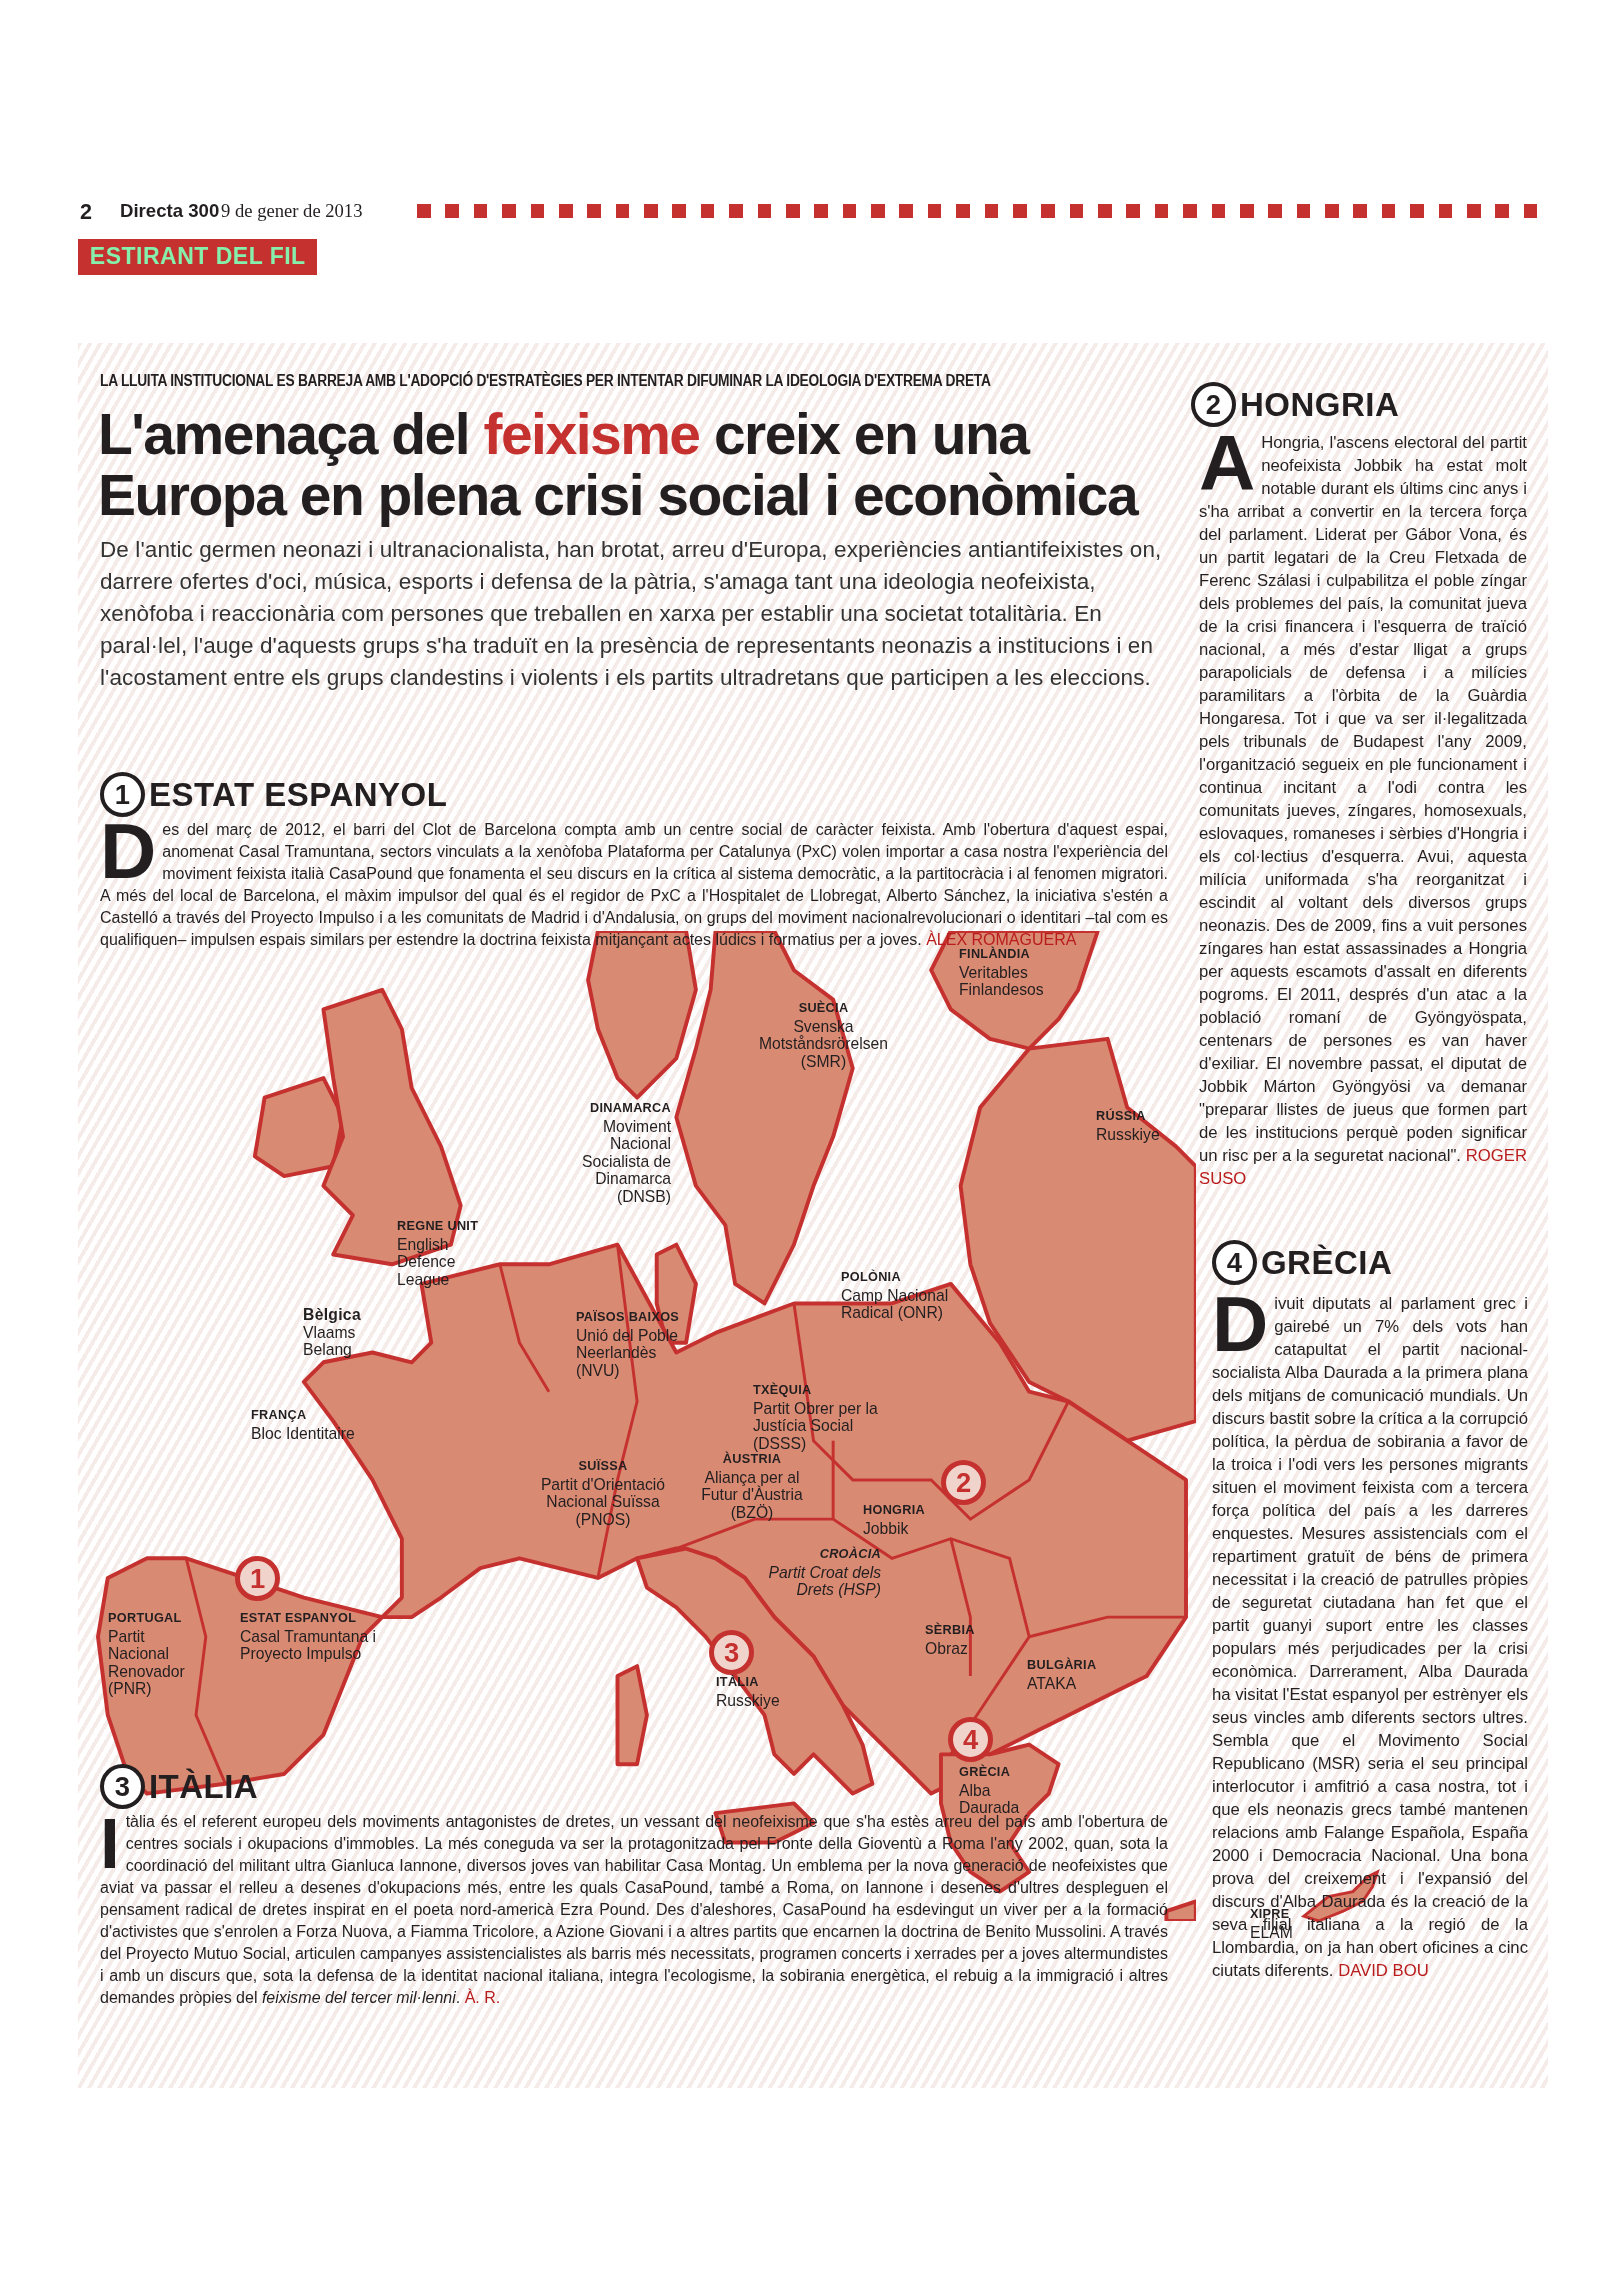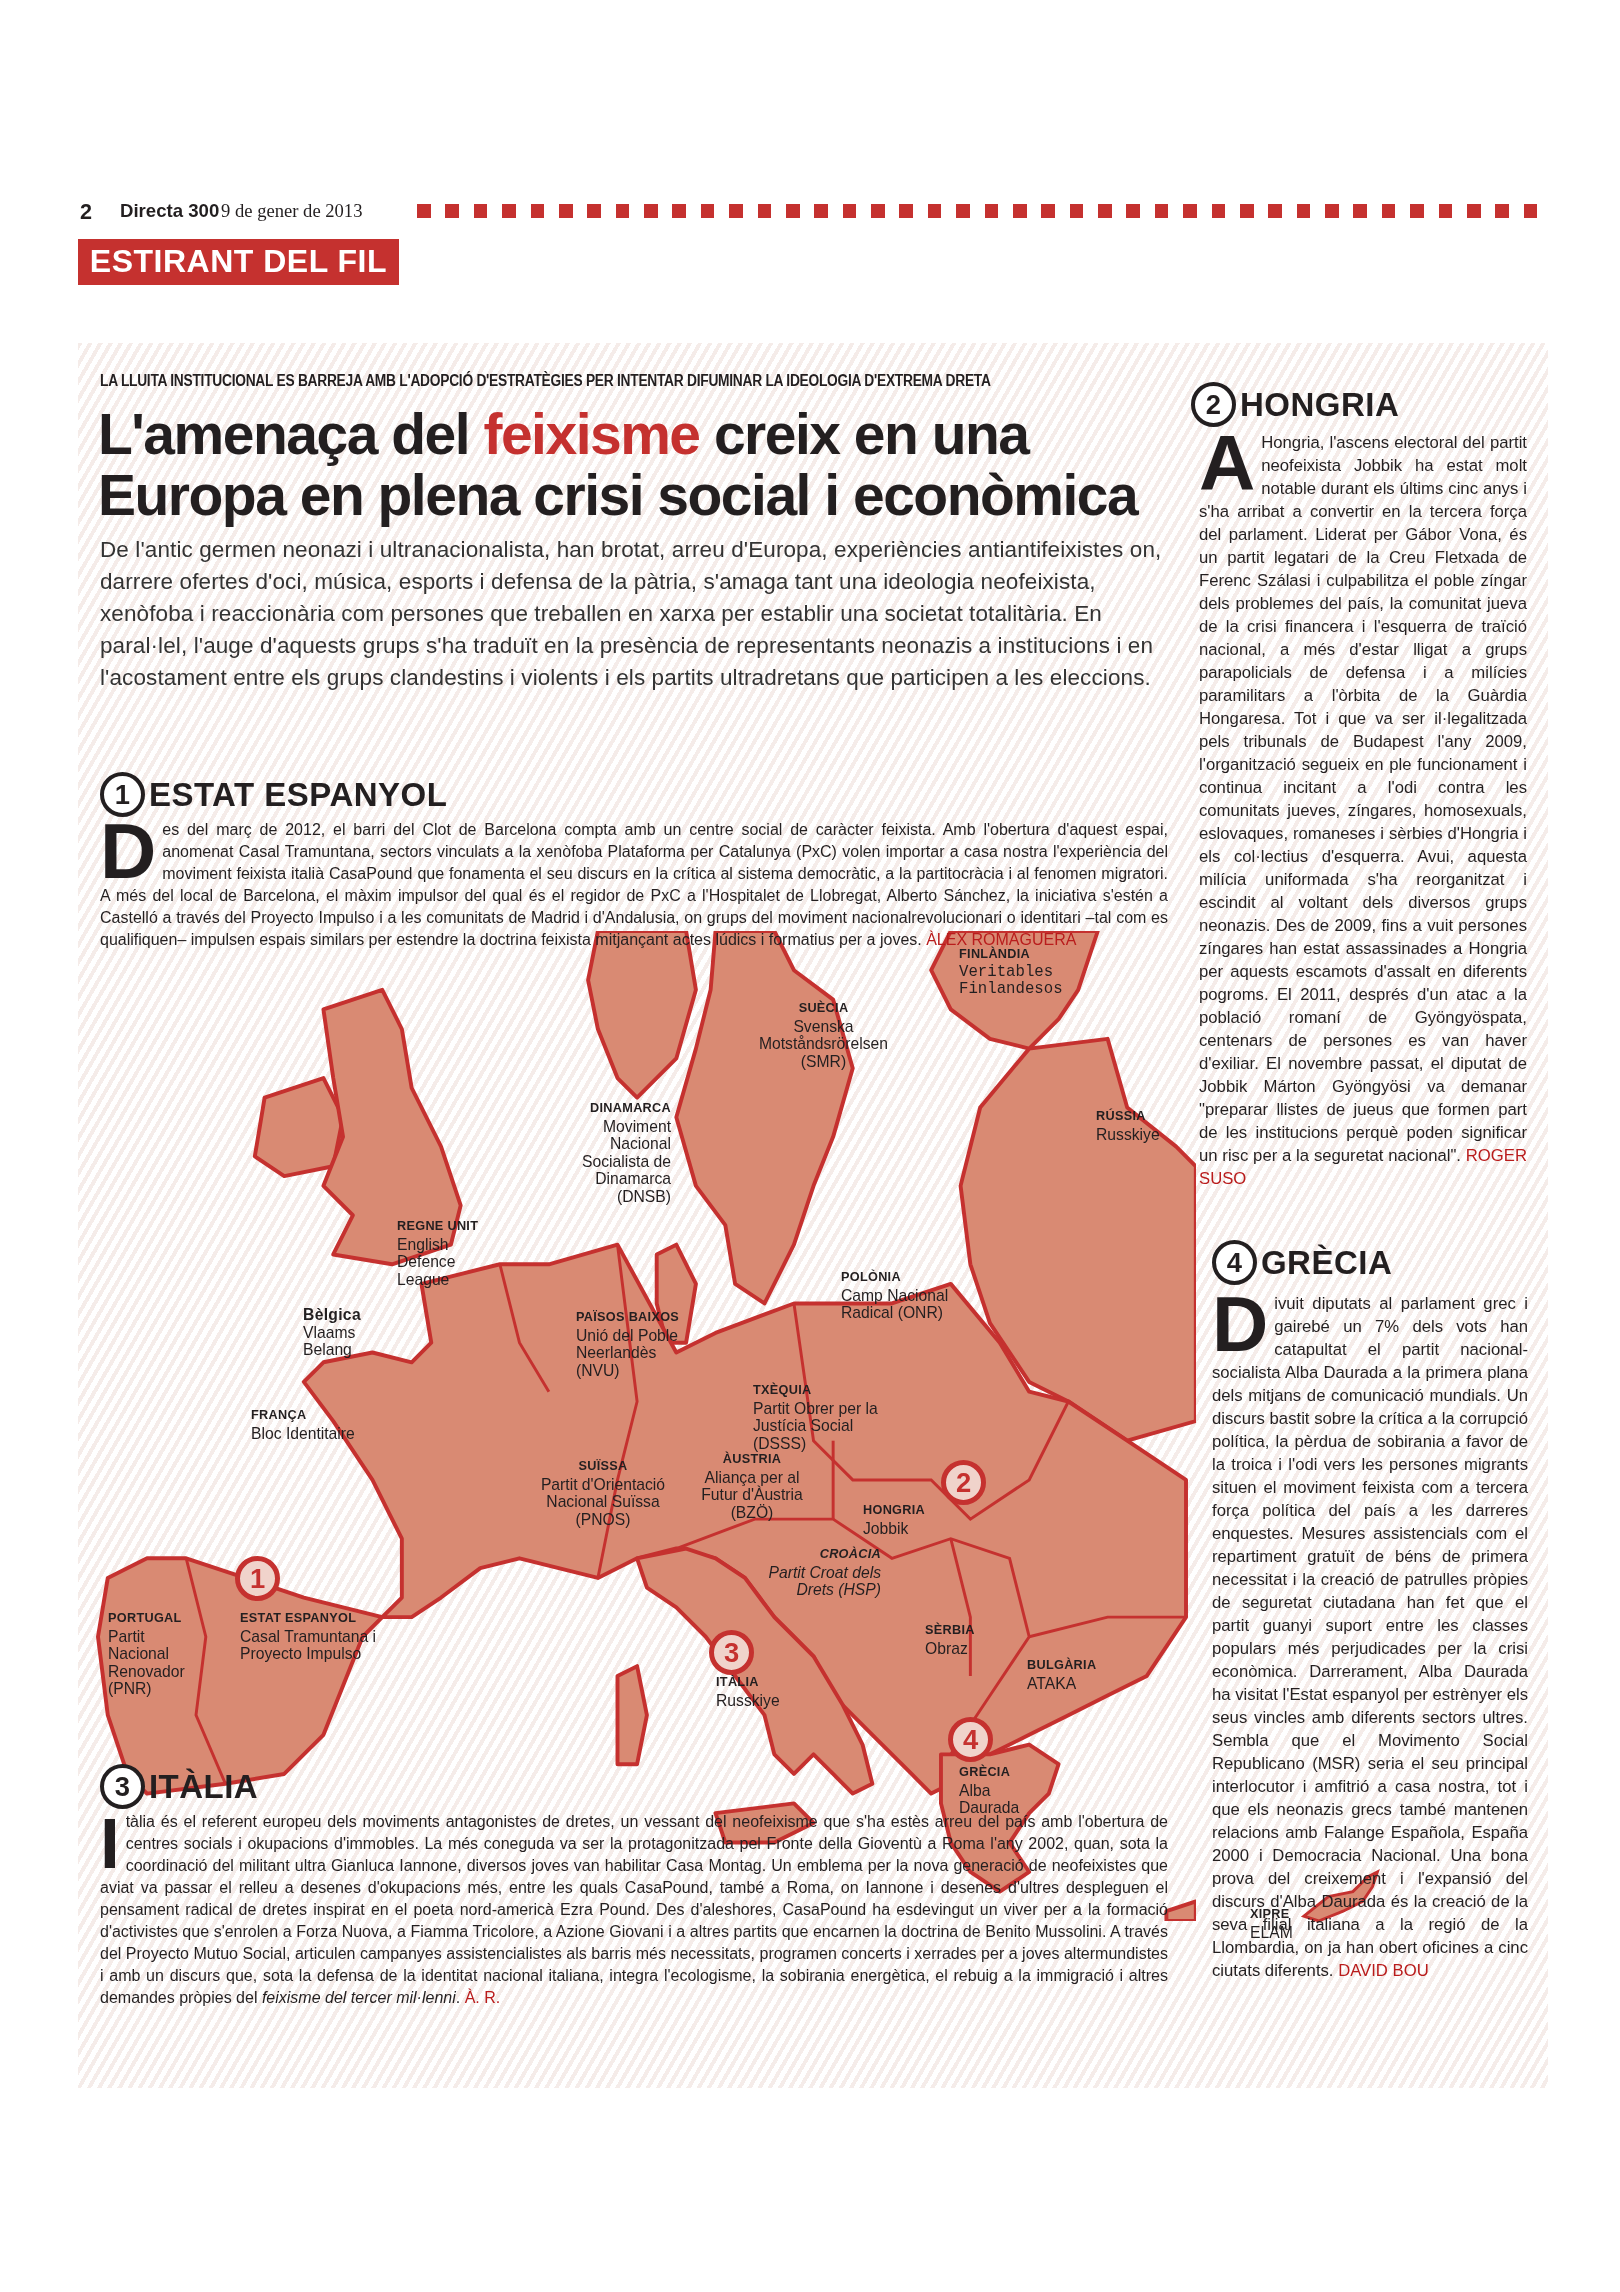--- a/index.html
+++ b/index.html
@@ -4,21 +4,21 @@
 <style>
   html,body{margin:0;padding:0;background:#fff;}
   body{width:1620px;height:2293px;position:relative;overflow:hidden;font-family:"Liberation Sans",sans-serif;color:#231f20;}
   .abs{position:absolute;}
   
   .pagenum{left:80px;top:199px;font-weight:bold;font-size:21.6px;}
   .pub{left:120px;top:200px;font-weight:bold;font-size:18.6px;}
   .date{left:221px;top:200px;font-family:"Liberation Serif",serif;font-size:18.6px;}
   .dots{left:417px;top:204px;width:1127px;height:13.7px;display:flex;gap:14.7px;overflow:hidden;}
   .dots span{display:block;width:13.7px;height:13.7px;background:#c5312f;flex:0 0 13.7px;}
-  .section-tag{left:78px;top:239px;background:#c5312f;color:#ffffff;font-weight:bold;font-size:32px;padding:3.9px 11.8px 4.9px 11.8px;letter-spacing:0.5px;}
+  .section-tag{left:78px;top:239px;background:#c5312f;color:#86efac;font-weight:bold;font-size:23px;padding:3.9px 11.8px 4.9px 11.8px;letter-spacing:0.5px;}
   
   .article-bg{left:78px;top:343px;width:1470px;height:1745px;
     background:repeating-linear-gradient(120deg,#f5ece9 0px,#f5ece9 3.9px,#ffffff 3.9px,#ffffff 8.8px);}
   .kicker{left:100px;top:372px;font-weight:bold;font-size:16px;letter-spacing:-0.3px;transform:scaleX(.86);transform-origin:left;white-space:nowrap;}
   .headline{left:98px;top:404px;font-weight:bold;font-size:57px;line-height:61px;letter-spacing:-1.5px;width:1078px;}
   .headline .red{color:#c5312f;}
   .lead{left:100px;top:534px;width:1068px;font-size:22.5px;line-height:32px;color:#333;letter-spacing:0.1px;}
   
   .sec-head{display:flex;align-items:center;font-weight:bold;font-size:33px;letter-spacing:0.5px;}
   .num-circle{width:37px;height:37px;border:4.9px solid #231f20;border-radius:50%;display:flex;align-items:center;justify-content:center;font-size:27.4px;font-weight:bold;margin-right:3.9px;background:#fff;}
@@ -121,21 +121,21 @@
     <path d="M420 340 L440 420 L470 470"></path>
     <path d="M760 600 L760 520"></path>
     <path d="M100 640 L120 720 L110 800 L140 870"></path>
     <path d="M960 720 L1040 700 L1120 700"></path>
     <path d="M880 620 L900 700 L900 760"></path>
   </g>
 </svg>
 
 <div class="mlabel" style="left:959px;top:946px;">
     <b>FINLÀNDIA</b>
-    <span style="display:block;width:108px;font-family:Liberation Mono, monospace;">Veritables Finlandesos</span>
+    <span style="display:block;width:108px;">Veritables Finlandesos</span>
   </div>
 <div class="mlabel" style="left:755px;top:1000px;text-align:center;width:137px;"><b>SUÈCIA</b><span>Svenska Motståndsrörelsen (SMR)</span></div>
 <div class="mlabel" style="left:1096px;top:1108px;"><b>RÚSSIA</b><span>Russkiye</span></div>
 <div class="mlabel" style="left:568px;top:1100px;text-align:right;width:103px;"><b>DINAMARCA</b><span>Moviment Nacional Socialista de Dinamarca (DNSB)</span></div>
 <div class="mlabel" style="left:397px;top:1218px;width:88px;"><b>REGNE UNIT</b><span>English Defence League</span></div>
 <div class="mlabel" style="left:576px;top:1309px;width:127px;"><b>PAÏSOS BAIXOS</b><span>Unió del Poble Neerlandès (NVU)</span></div>
 <div class="mlabel" style="left:302px;top:1289px;"></div>
 <div class="mlabel" style="left:303px;top:1306px;width:69px;"><b style="font-size:15.7px;">Bèlgica</b><span>Vlaams Belang</span></div>
 <div class="mlabel" style="left:449px;top:1284px;width:127px;"></div>
 <div class="mlabel" style="left:450px;top:1281px;width:1px;"></div>

